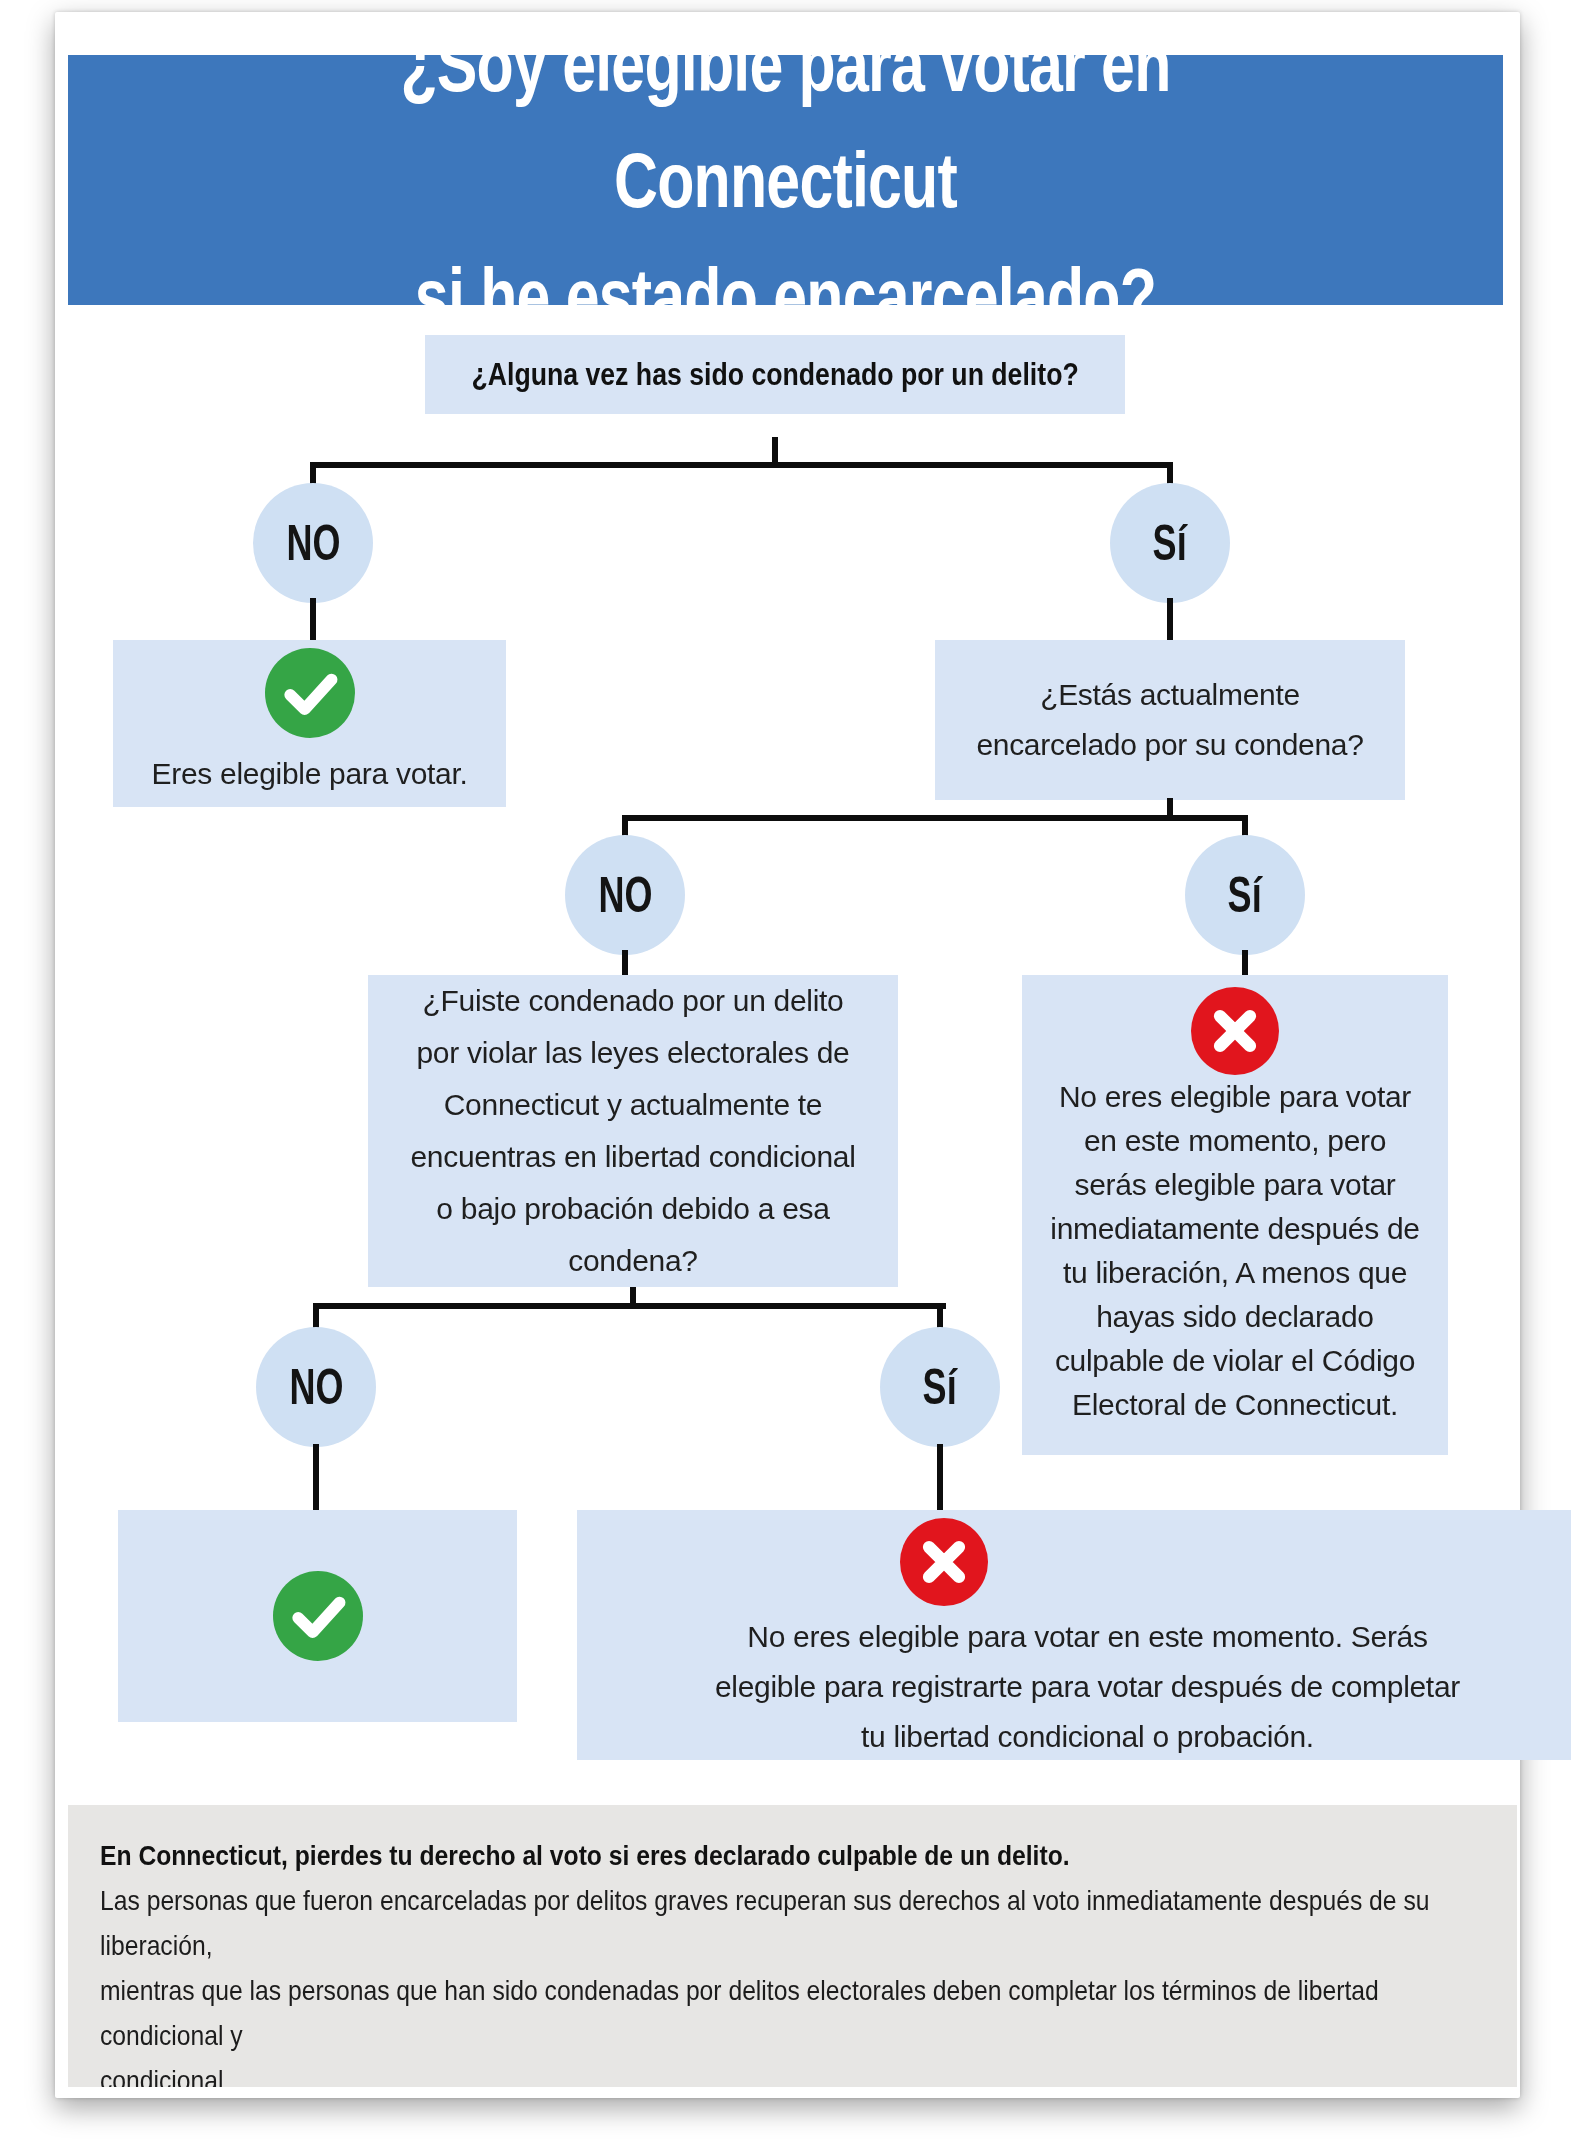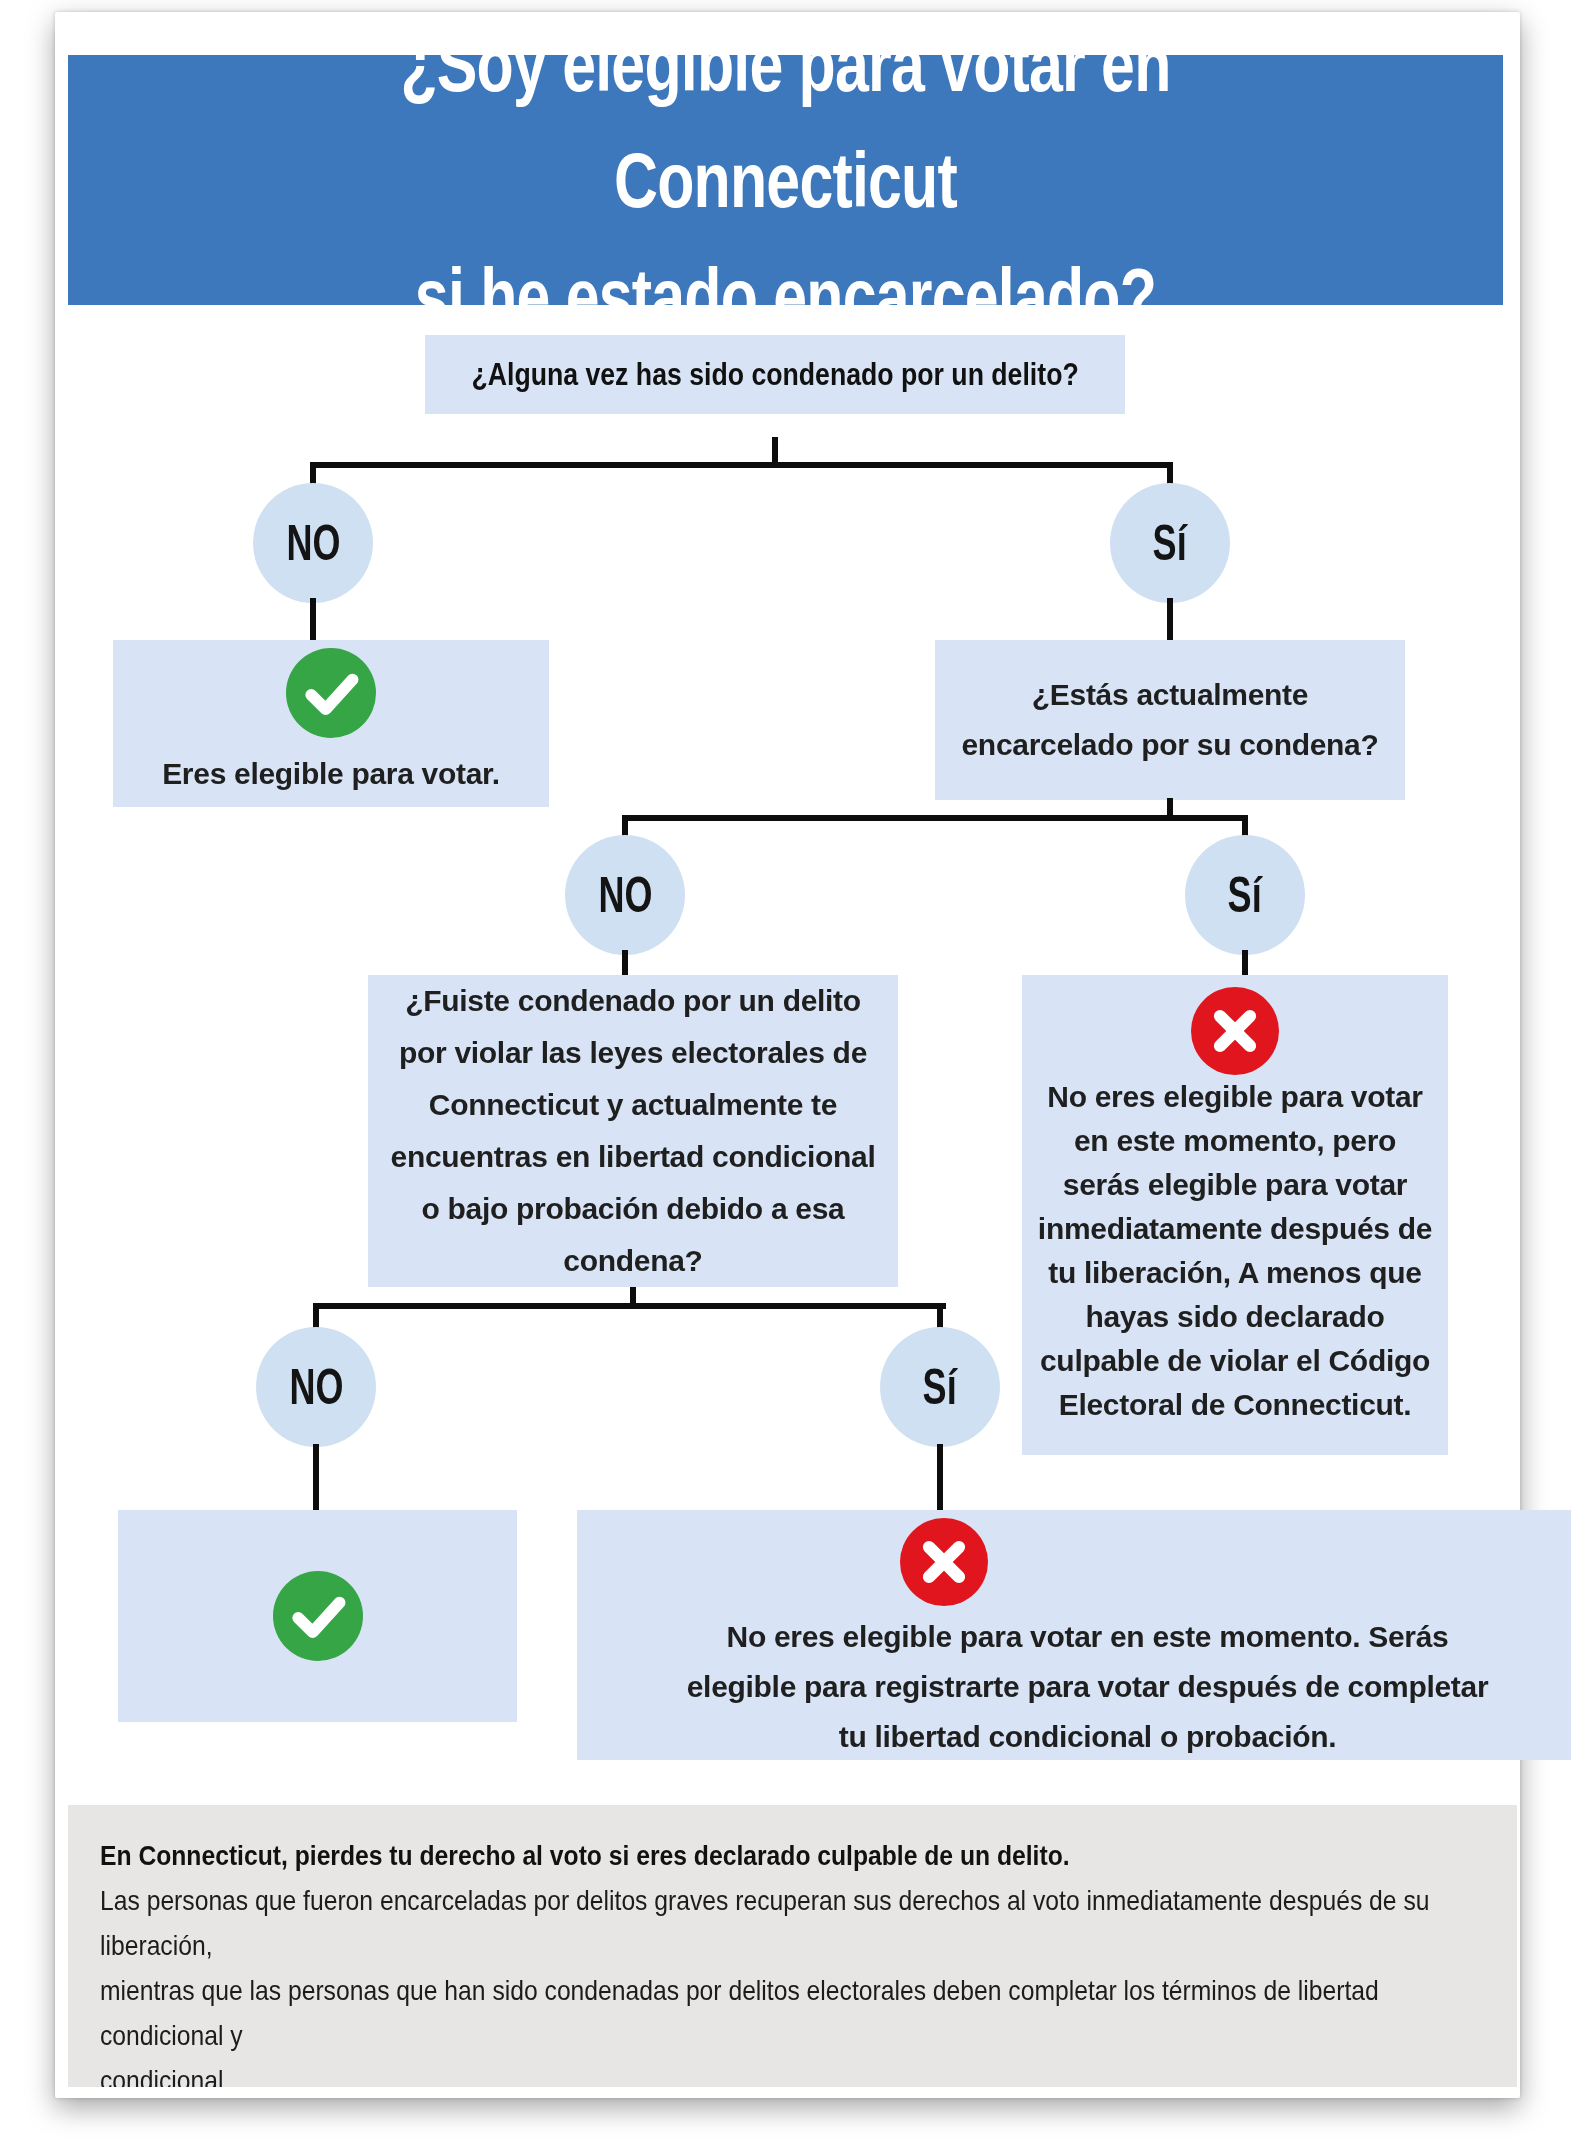--- a/index.html
+++ b/index.html
@@ -57,41 +57,40 @@
     transform: scaleX(0.86);
     transform-origin: 50% 50%;
     color: #111;
   }
   .body-text {
     font-size: 30px;
     letter-spacing: -0.3px;
     line-height: 52px;
     white-space: pre-line;
     color: #1f1f1f;
-    font-weight: bold;
   }
   .circle {
     position: absolute;
     width: 120px; height: 120px;
     background: #CFE0F3;
     border-radius: 50%;
     display: flex; align-items: center; justify-content: center;
   }
   .circle .lbl {
     font-weight: bold;
     font-size: 50px;
     color: #141414;
     transform: scaleX(0.72);
     transform-origin: 50% 50%;
     white-space: nowrap;
   }
   .icon { display: block; width: 90px; height: 90px; }
   .icon-sm { width: 88px; height: 88px; }
   
-  .box-eligible-a  { left: 58px;  top: 628px;  width: 436px; height: 167px; gap: 10px; }
+  .box-eligible-a  { left: 58px;  top: 628px;  width: 393px; height: 167px; gap: 10px; }
   .box-q2          { left: 880px; top: 628px;  width: 470px; height: 160px; }
   .box-q2 .body-text { line-height: 50px; }
   .box-q3          { left: 313px; top: 963px;  width: 530px; height: 312px; }
   .box-r1          { left: 967px; top: 963px;  width: 426px; height: 480px; padding-top: 12px; gap: 0; justify-content: flex-start; }
   .box-r1 .body-text { line-height: 44px; }
   .box-eligible-b  { left: 63px;  top: 1498px; width: 399px; height: 212px; gap: 10px; }
   .box-eligible-b .body-text { line-height: 50px; }
   .box-r2          { left: 522px; top: 1498px; width: 1021px; height: 250px; justify-content: flex-start; padding-top: 8px; }
   .box-r2 .icon-holder { align-self: flex-start; margin-left: 323px; }
   .box-r2 .body-text { line-height: 50px; margin-top: 6px; }

